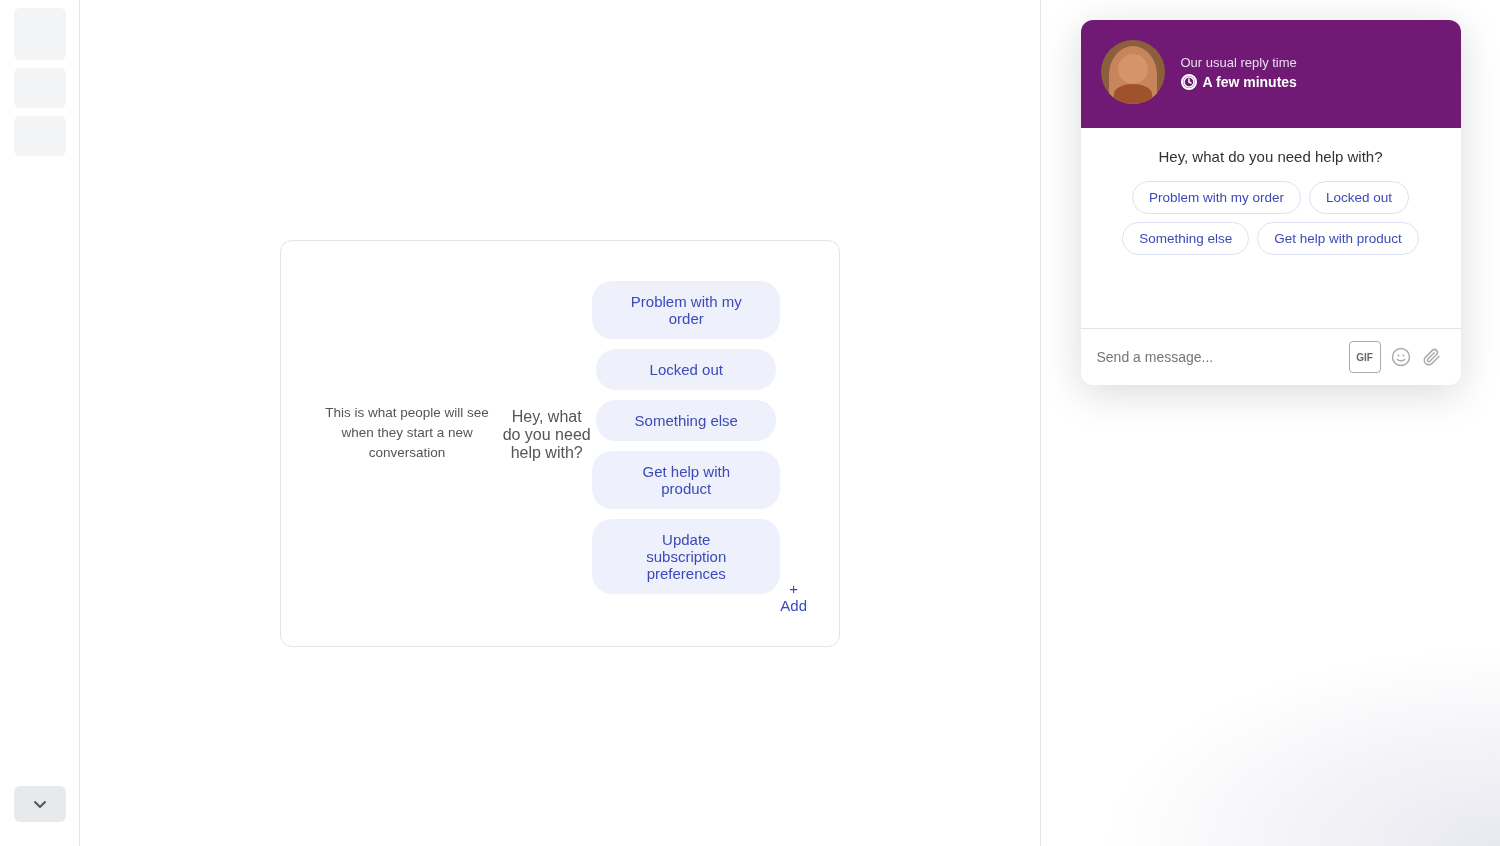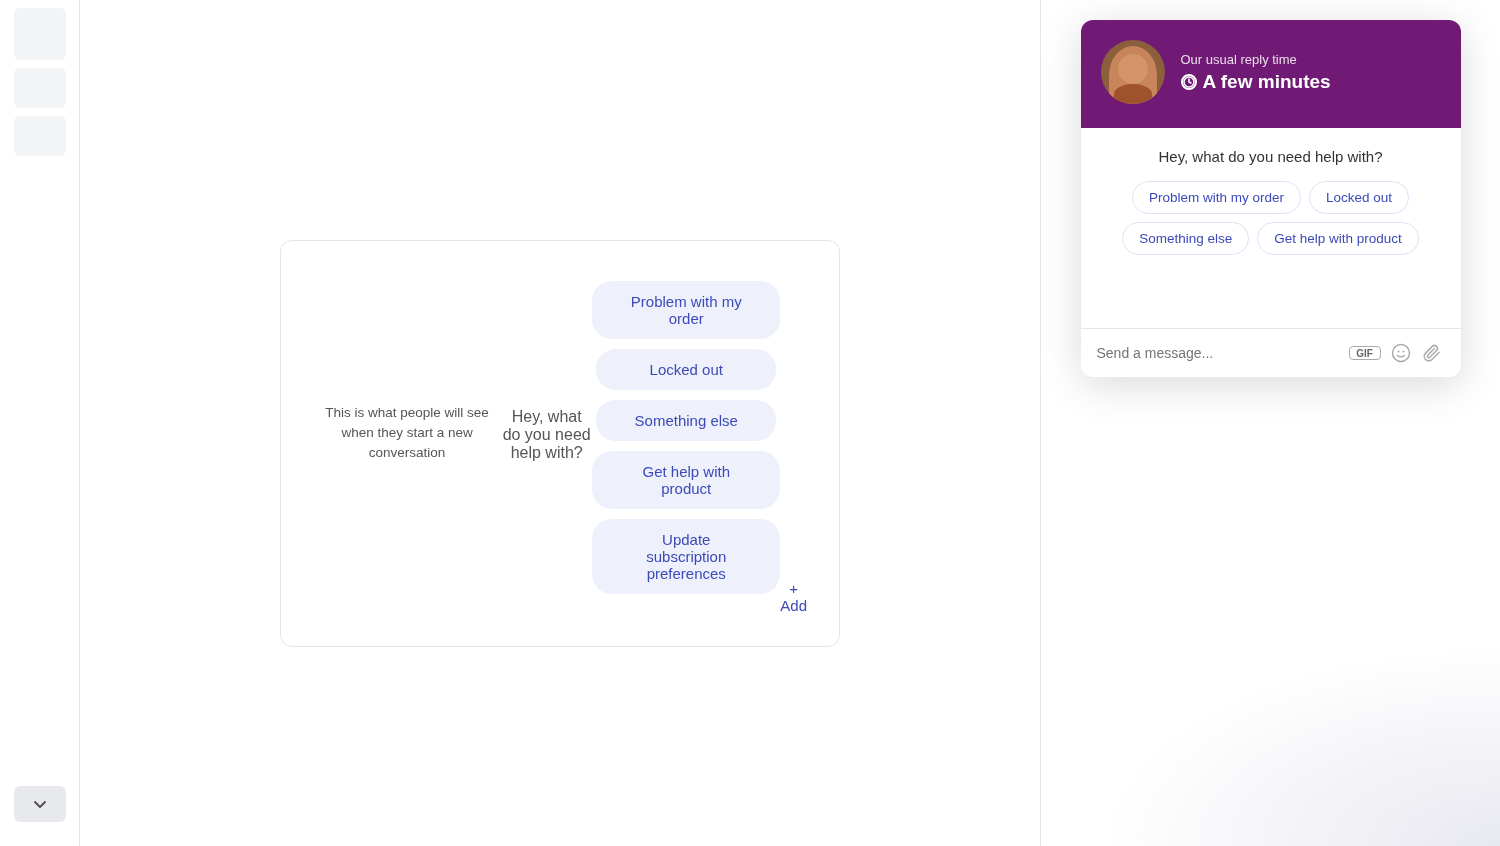--- a/index.html
+++ b/index.html
@@ -220,21 +220,21 @@
     .chat-header-info {
       flex: 1;
     }
     .reply-time-label {
       color: rgba(255,255,255,0.85);
       font-size: 13px;
       margin-bottom: 4px;
     }
     .reply-time-value {
       color: #fff;
-      font-size: 19px;
+      font-size: 14px;
       font-weight: 600;
       display: flex;
       align-items: center;
       gap: 6px;
     }
     .clock-icon {
       width: 16px;
       height: 16px;
       border: 2px solid #fff;
       border-radius: 50%;
@@ -292,21 +292,21 @@
     }
 
     .chat-actions {
       display: flex;
       gap: 8px;
       align-items: center;
     }
 
     .gif-btn {
       width: 32px;
-      height: 14px;
+      height: 32px;
       border: 1.5px solid #aaa;
       border-radius: 4px;
       display: flex;
       align-items: center;
       justify-content: center;
       font-size: 10px;
       color: #666;
       font-weight: 700;
       cursor: pointer;
     }

